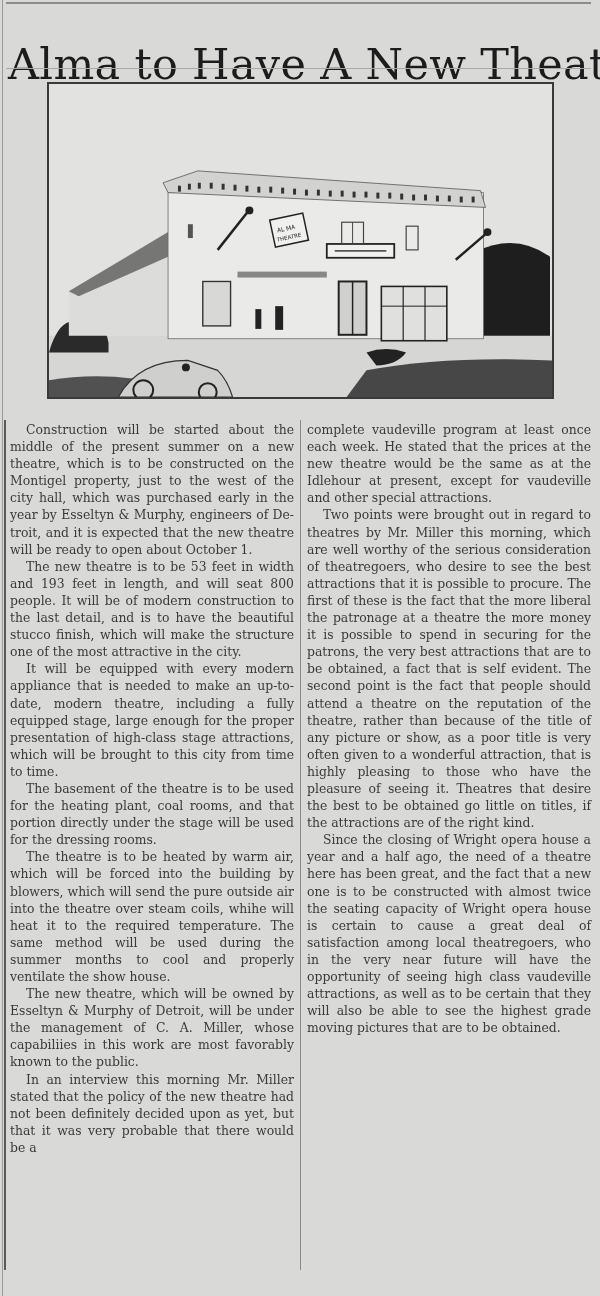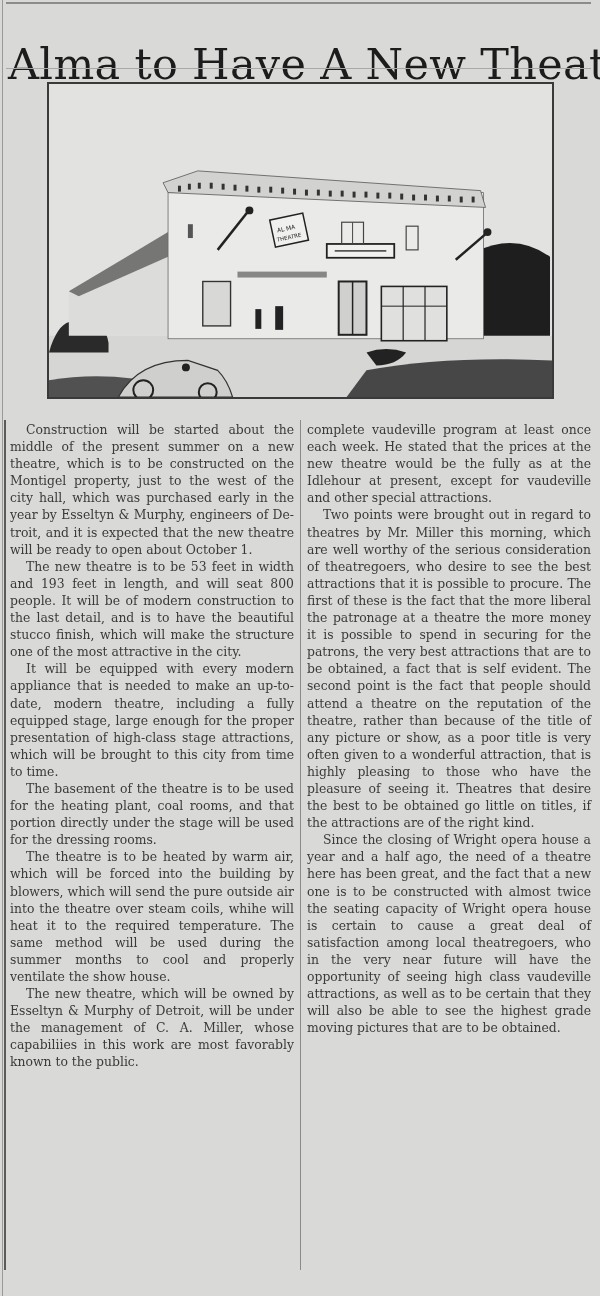--- a/index.html
+++ b/index.html
@@ -209,19 +209,20 @@
 <div class="left-col-rule"></div>
 <div class="col-divider"></div>
 
 <div class="col col-left">
   <p class="first">Construction will be started about the middle of the present summer on a new theatre, which is to be con­structed on the Montigel property, just to the west of the city hall, which was purchased early in the year by Esseltyn &amp; Murphy, engineers of De­troit, and it is expected that the new theatre will be ready to open about October 1.</p>
   <p>The new theatre is to be 53 feet in width and 193 feet in length, and will seat 800 people. It will be of mod­ern construction to the last detail, and is to have the beautiful stucco finish, which will make the structure one of the most attractive in the city.</p>
   <p>It will be equipped with every modern appliance that is needed to make an up-to-date, modern theatre, including a fully equipped stage, large enough for the proper presenta­tion of high-class stage attractions, which will be brought to this city from time to time.</p>
   <p>The basement of the theatre is to be used for the heating plant, coal rooms, and that portion directly un­der the stage will be used for the dressing rooms.</p>
   <p>The theatre is to be heated by warm air, which will be forced into the building by blowers, which will send the pure outside air into the theatre over steam coils, whihe will heat it to the required temperature. The same method will be used during the summer months to cool and prop­erly ventilate the show house.</p>
   <p>The new theatre, which will be owned by Esseltyn &amp; Murphy of De­troit, will be under the management of C. A. Miller, whose capabiliies in this work are most favorably known to the public.</p>
+  <p>In an interview this morning Mr. Miller stated that the policy of the new theatre had not been definitely decided upon as yet, but that it was very probable that there would be a</p>
 </div>
 
 <div class="col col-right">
-  <p class="cont">complete vaudeville program at least once each week. He stated that the prices at the new theatre would be the fully as at the Idlehour at pres­ent, except for vaudeville and other special attractions.</p>
+  <p class="cont">complete vaudeville program at least once each week. He stated that the prices at the new theatre would be the same as at the Idlehour at pres­ent, except for vaudeville and other special attractions.</p>
   <p>Two points were brought out in re­gard to theatres by Mr. Miller this morning, which are well worthy of the serious consideration of theatre­goers, who desire to see the best at­tractions that it is possible to pro­cure. The first of these is the fact that the more liberal the patronage at a theatre the more money it is pos­sible to spend in securing for the pat­rons, the very best attractions that are to be obtained, a fact that is self evident. The second point is the fact that people should attend a theatre on the reputation of the theatre, rath­er than because of the title of any picture or show, as a poor title is very often given to a wonderful at­traction, that is highly pleasing to those who have the pleasure of see­ing it. Theatres that desire the best to be obtained go little on titles, if the attractions are of the right kind.</p>
   <p>Since the closing of Wright opera house a year and a half ago, the need of a theatre here has been great, and the fact that a new one is to be con­structed with almost twice the seat­ing capacity of Wright opera house is certain to cause a great deal of satisfaction among local theatre­goers, who in the very near future will have the opportunity of seeing high class vaudeville attractions, as well as to be certain that they will also be able to see the highest grade moving pictures that are to be ob­tained.</p>
 </div>
 
 </body></html>

